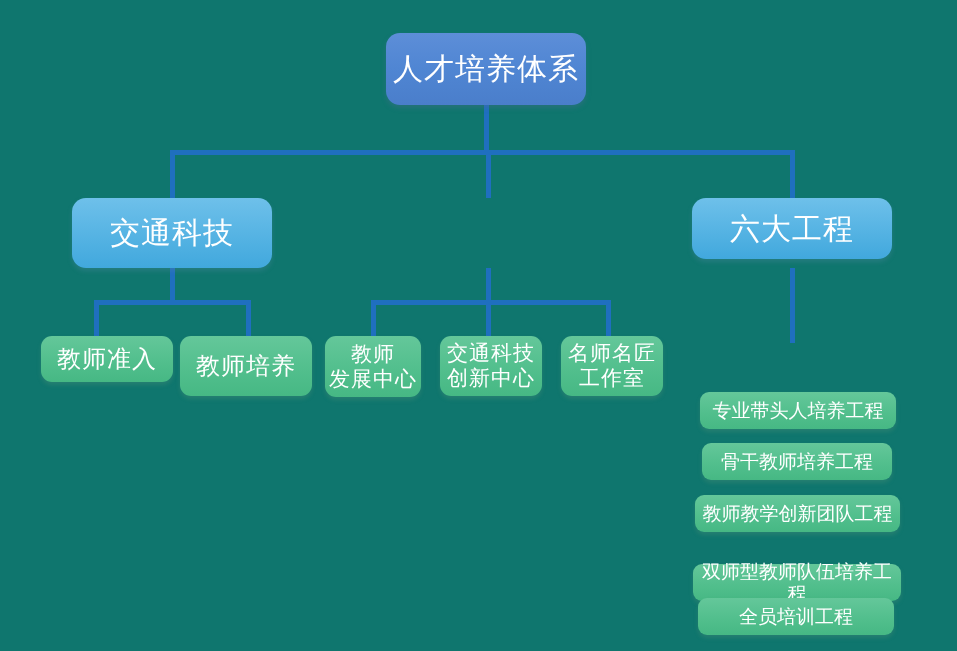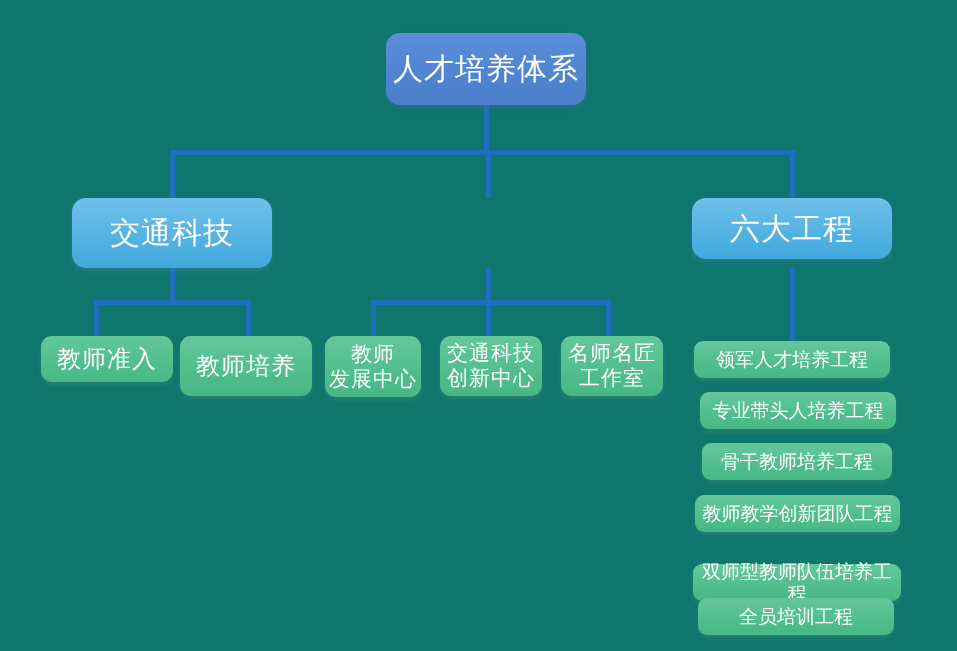--- a/index.html
+++ b/index.html
@@ -91,19 +91,18 @@
     <div class="node node-branch" style="left: 72px; top: 198px; width: 200px; height: 70px;">交通科技</div>
     <div class="node node-leaf" style="left: 41px; top: 336px; width: 132px; height: 46px;">教师准入</div>
     <div class="node node-leaf" style="left: 180px; top: 336px; width: 132px; height: 60px;">教师培养</div>
     <div class="node node-leaf two-line" style="left: 325px; top: 336px; width: 96px; height: 61px;">教师
 发展中心</div>
     <div class="node node-leaf two-line" style="left: 440px; top: 336px; width: 102px; height: 60px;">交通科技
 创新中心</div>
     <div class="node node-leaf two-line" style="left: 561px; top: 336px; width: 102px; height: 60px;">名师名匠
 工作室</div>
     <div class="node node-branch" style="left: 692px; top: 198px; width: 200px; height: 61px;">六大工程</div>
-    <div class="node node-leaf project" style="left: 694px; top: 341px; width: 196px; height: 37px;">领军人才培养工程</div>
     <div class="node node-leaf project" style="left: 700px; top: 392px; width: 196px; height: 37px;">专业带头人培养工程</div>
     <div class="node node-leaf project" style="left: 702px; top: 443px; width: 190px; height: 37px;">骨干教师培养工程</div>
     <div class="node node-leaf project" style="left: 695px; top: 495px; width: 205px; height: 37px;">教师教学创新团队工程</div>
     <div class="node node-leaf project" style="left: 693px; top: 564px; width: 208px; height: 37px;">双师型教师队伍培养工程</div>
     <div class="node node-leaf project" style="left: 698px; top: 598px; width: 196px; height: 37px;">全员培训工程</div>
   </div>
 
 </body></html>

